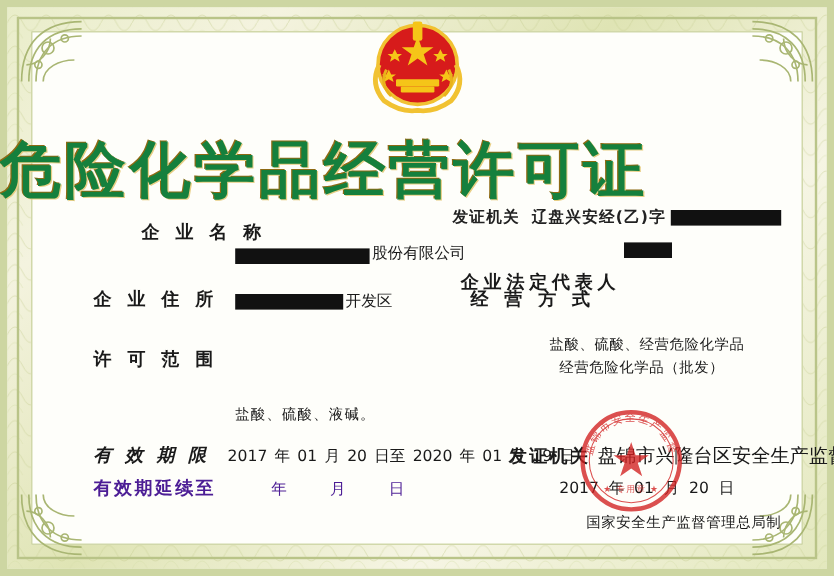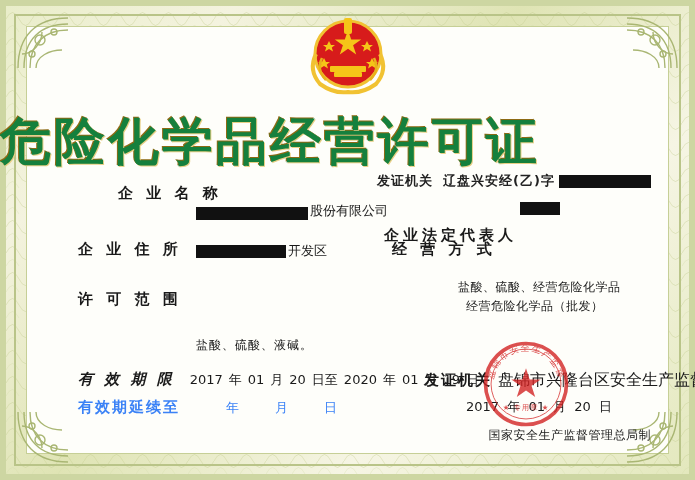--- a/index.html
+++ b/index.html
@@ -179,21 +179,21 @@
   .valid-row .num { margin: 0 3px; }
 
   .ext-row {
     position: absolute;
     left: 78px;
     top: 398px;
     display: flex;
     align-items: center;
     font-family: Liberation Mono, monospace;
     font-size: 13px;
-    color: #3b82f6;
+    color: #4c1d95;
     white-space: nowrap;
   }
   .ext-row .lbl {
     font-size: 15px;
     font-weight: bold;
     letter-spacing: 2px;
     margin-right: 28px;
   }
   .ext-row .seg { margin: 0 18px; }
 

